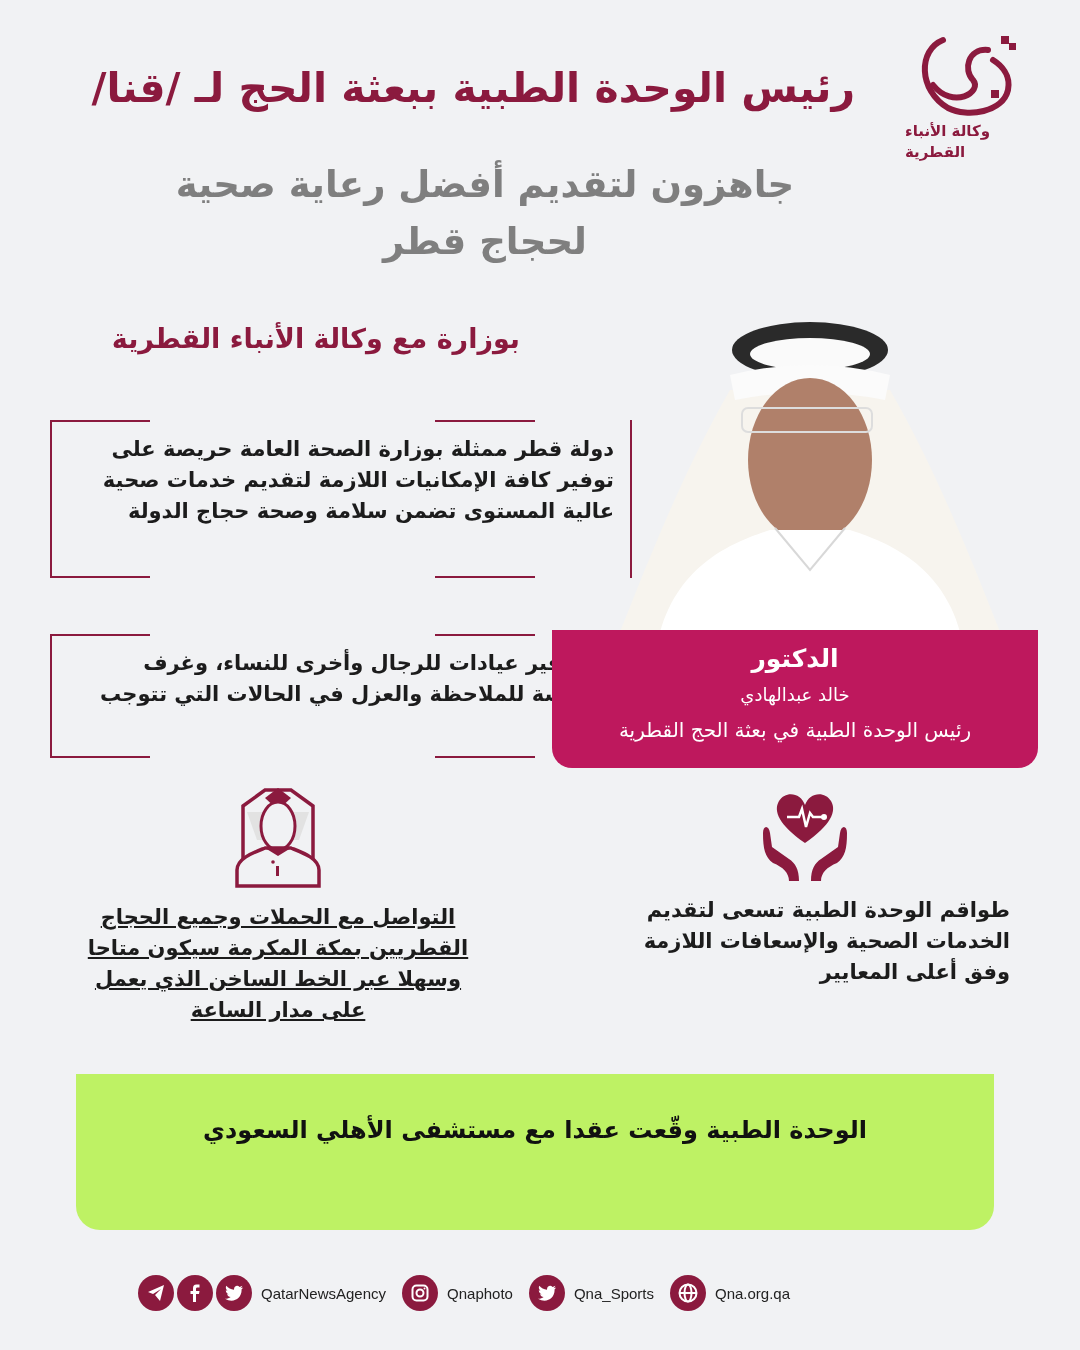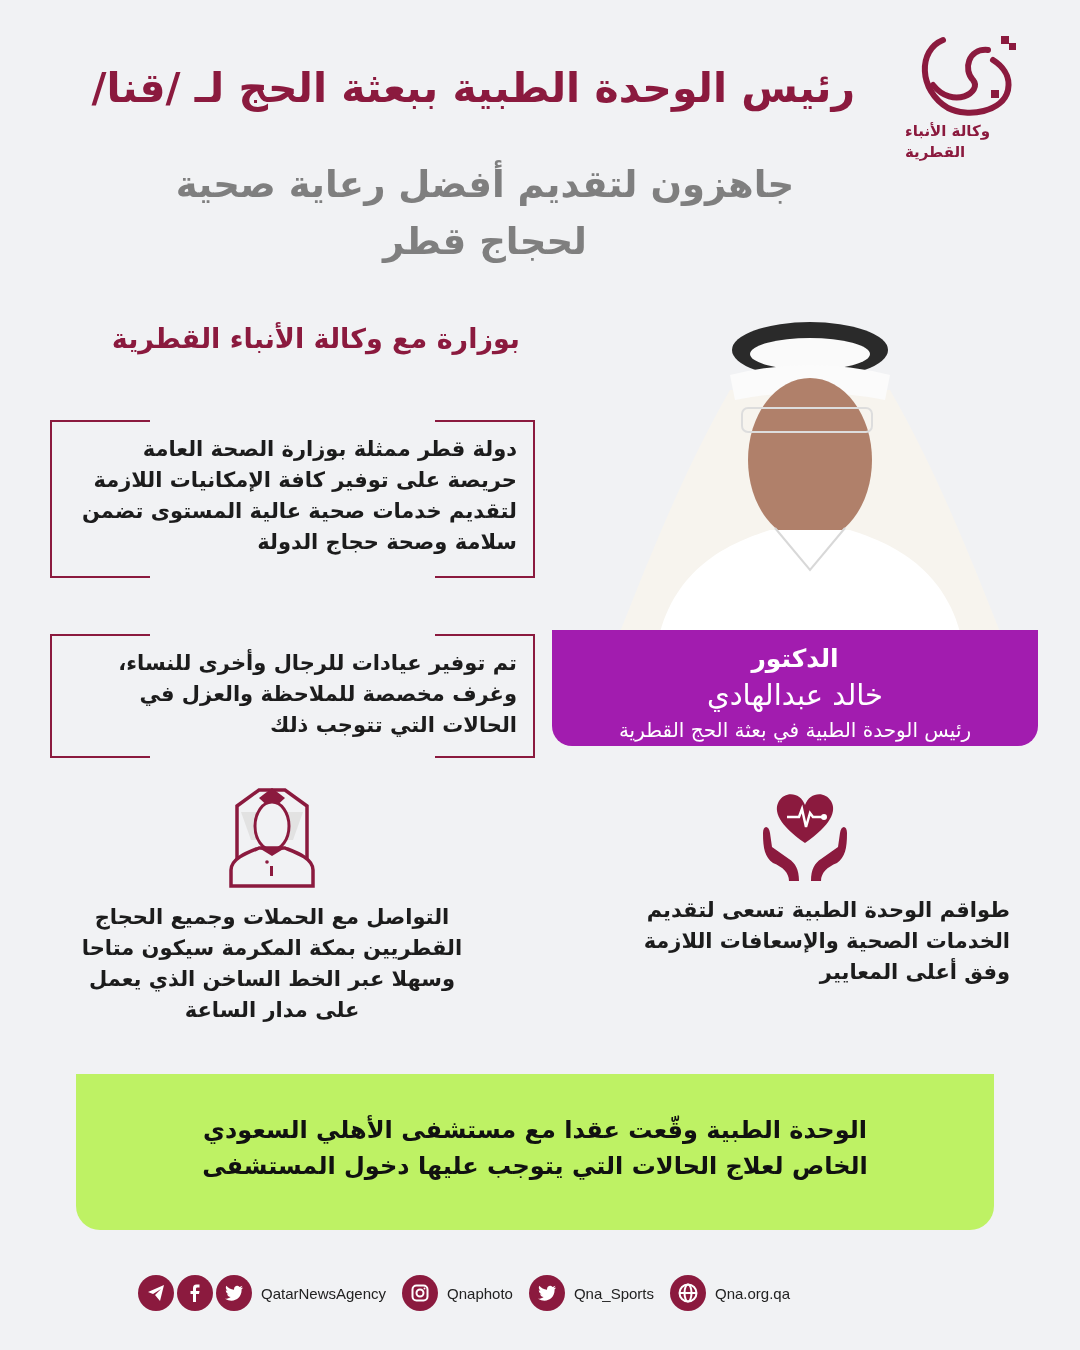--- a/index.html
+++ b/index.html
@@ -11,40 +11,40 @@
   .logo-text { color: #8b1a3e; font-weight: bold; font-size: 15px; line-height: 19px; margin-top: 2px; }
 
   .headline { position: absolute; right: 225px; top: 58px; width: 740px; text-align: center;
     color: #8b1a3e; font-size: 41px; font-weight: bold; line-height: 60px; white-space: nowrap; }
   .subhead { position: absolute; left: 140px; top: 156px; width: 690px; text-align: center;
     color: #7f7f7f; font-size: 37px; font-weight: bold; line-height: 57px; }
 
   .section-title { position: absolute; right: 560px; top: 318px; color: #8b1a3e;
     font-size: 27px; font-weight: bold; line-height: 42px; white-space: nowrap; }
 
-  .info-box { position: absolute; left: 50px; width: 485px; padding: 14px 18px 14px 20px;
+  .info-box { position: absolute; left: 50px; width: 582px; padding: 14px 18px 14px 20px;
     font-size: 21px; font-weight: bold; color: #1c1c1c; line-height: 31px; text-align: right; }
   .info-box .bl { position: absolute; width: 2px; background: #8b1a3e; top: 0; bottom: 0; }
   .info-box .bl.l { left: 0; } .info-box .bl.r { right: 0; }
   .info-box .bt { position: absolute; height: 2px; width: 100px; background: #8b1a3e; }
   .info-box .bt.tl { top: 0; left: 0; }
   #box1 { top: 420px; height: 158px; }
   #box2 { top: 634px; height: 124px; }
 
   .portrait { position: absolute; left: 600px; top: 300px; width: 420px; height: 332px; overflow: hidden; }
 
-  .name-card { position: absolute; left: 552px; top: 630px; width: 486px; height: 116px;
-    background: #a21caf; border-radius: 0 0 20px 20px; color: #fff; text-align: center; padding-top: 12px; }
+  .name-card { position: absolute; left: 552px; top: 630px; width: 486px; height: 138px;
+    background: #be185d; border-radius: 0 0 20px 20px; color: #fff; text-align: center; padding-top: 12px; }
   .name-card .t1 { font-size: 25px; font-weight: bold; line-height: 34px; }
-  .name-card .t2 { font-size: 29px; line-height: 38px; }
+  .name-card .t2 { font-size: 18px; line-height: 38px; }
   .name-card .t3 { font-size: 20px; line-height: 32px; }
 
   .feature { position: absolute; text-align: center; color: #1c1c1c; font-size: 21px; font-weight: bold; line-height: 31px; }
   #feat-right { left: 600px; top: 785px; width: 410px; text-align: right; }
-  #feat-left { left: 72px; top: 782px; width: 400px; }
+  #feat-left { left: 78px; top: 782px; width: 400px; text-decoration: underline; }
   .feature .icon { display: block; margin: 0 auto 14px; }
 
   .callout { position: absolute; left: 76px; top: 1074px; width: 918px; height: 156px;
     background: #bef264; border-radius: 0 0 24px 24px; text-align: center; padding-top: 38px;
     font-size: 24px; font-weight: bold; color: #111; line-height: 36px; }
 
   .footer { position: absolute; left: 138px; top: 1274px; height: 38px; direction: ltr;
     display: flex; align-items: center; font-family: "Liberation Sans", sans-serif; }
   .circ { width: 36px; height: 36px; border-radius: 50%; background: #8b1a3e; display: flex;
     align-items: center; justify-content: center; margin-right: 3px; }
@@ -123,21 +123,20 @@
     <path d="M4 104 L4 88 C4 76 22 70 32 66 L58 66 C68 70 86 76 86 88 L86 104 Z" fill="#f1f2f4" stroke="#8b1a3e" stroke-width="3.5"></path>
     <path d="M32 66 L45 74 L58 66" fill="#8b1a3e"></path>
     <rect x="43" y="84" width="3" height="10" fill="#8b1a3e"></rect>
     <circle cx="40" cy="80" r="1.8" fill="#8b1a3e"></circle>
   </svg>
   <span>التواصل مع الحملات وجميع الحجاج القطريين بمكة المكرمة سيكون متاحا وسهلا عبر الخط الساخن الذي يعمل على مدار الساعة</span>
 </div>
 
 <div class="callout">
   <div>الوحدة الطبية وقّعت عقدا مع مستشفى الأهلي السعودي</div>
-  <div>الخاص لعلاج الحالات التي يتوجب عليها دخول المستشفى</div>
 </div>
 
 <div class="footer">
   <span class="circ">
     <svg width="20" height="20" viewBox="0 0 20 20">
         <path d="M2 9 L18 2 L14 18 L9 12 L15 6 L7 11 Z" fill="#fff"></path>
       </svg>
   </span>
   <span class="circ">
     <svg width="20" height="20" viewBox="0 0 20 20">

